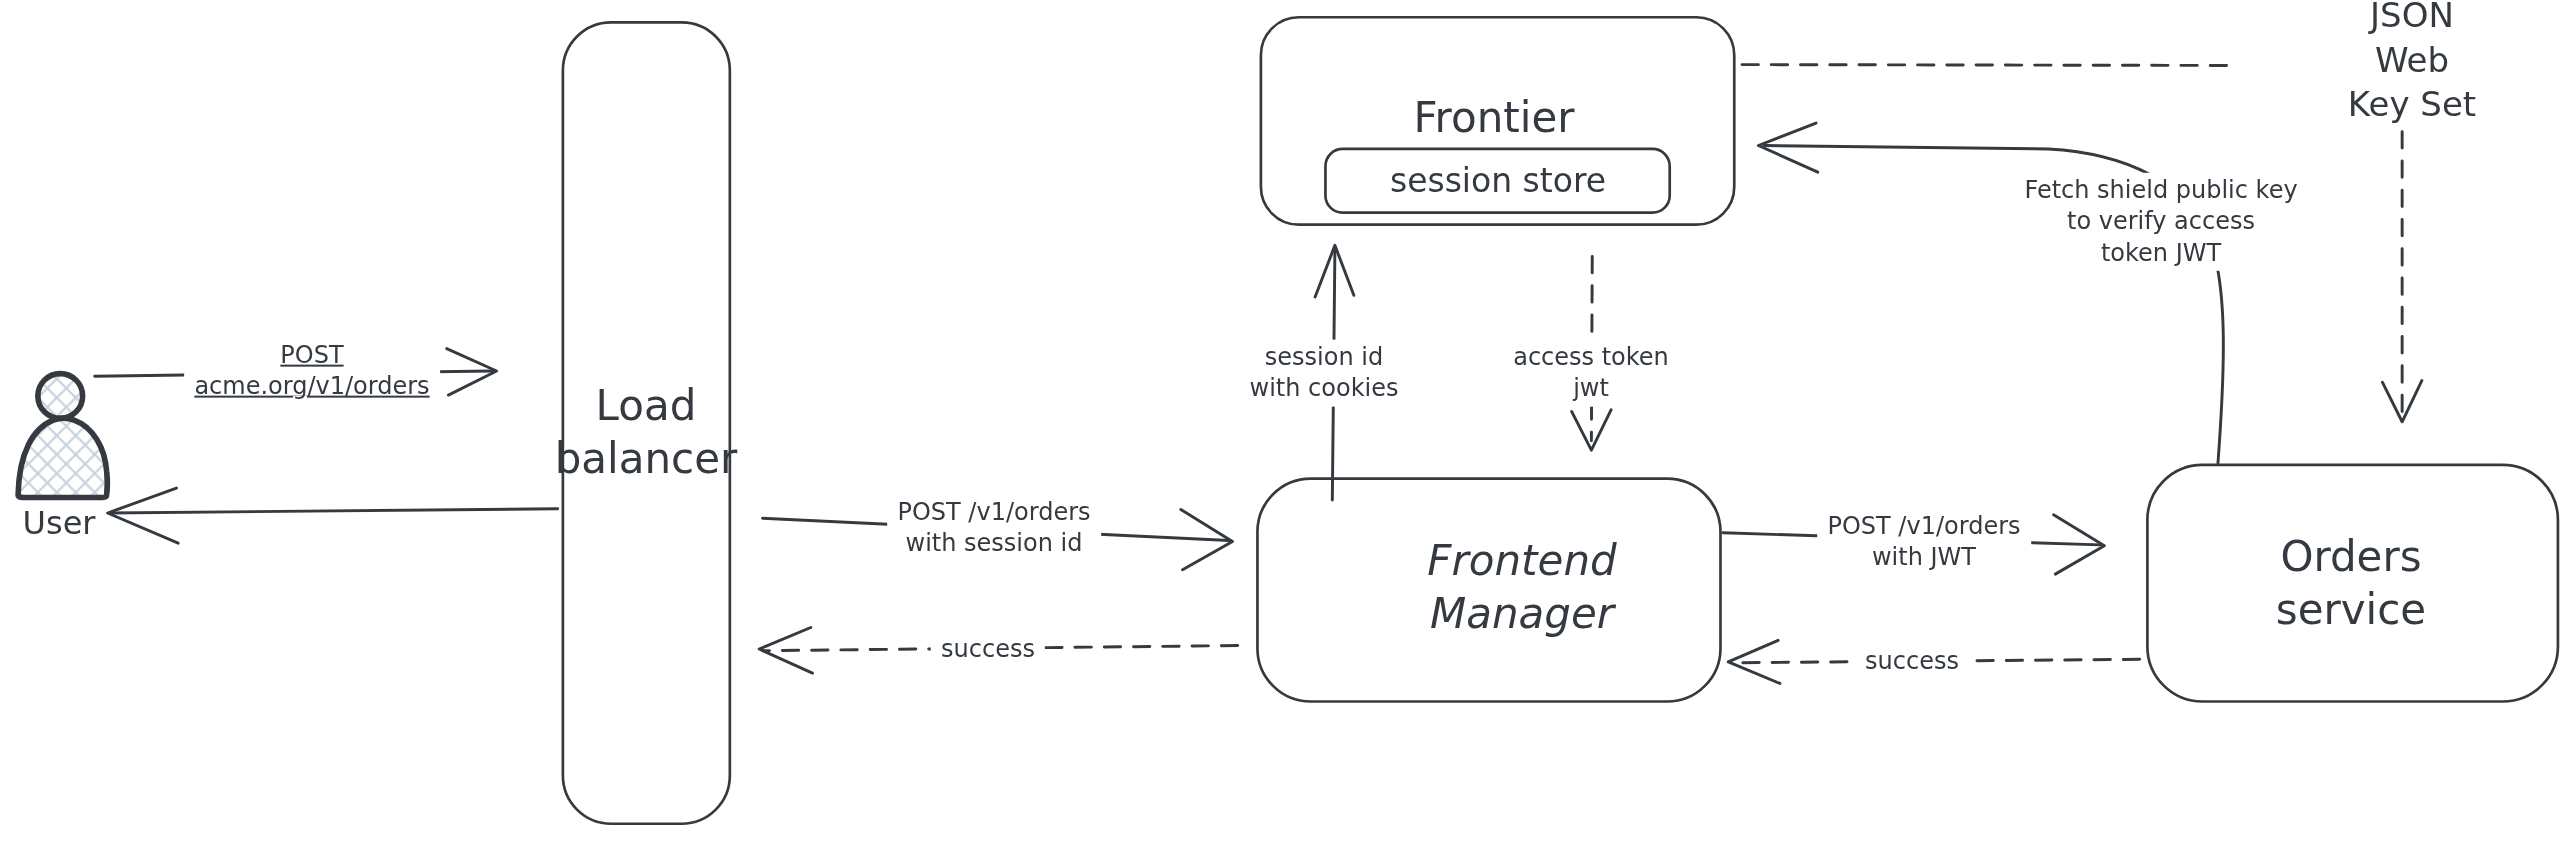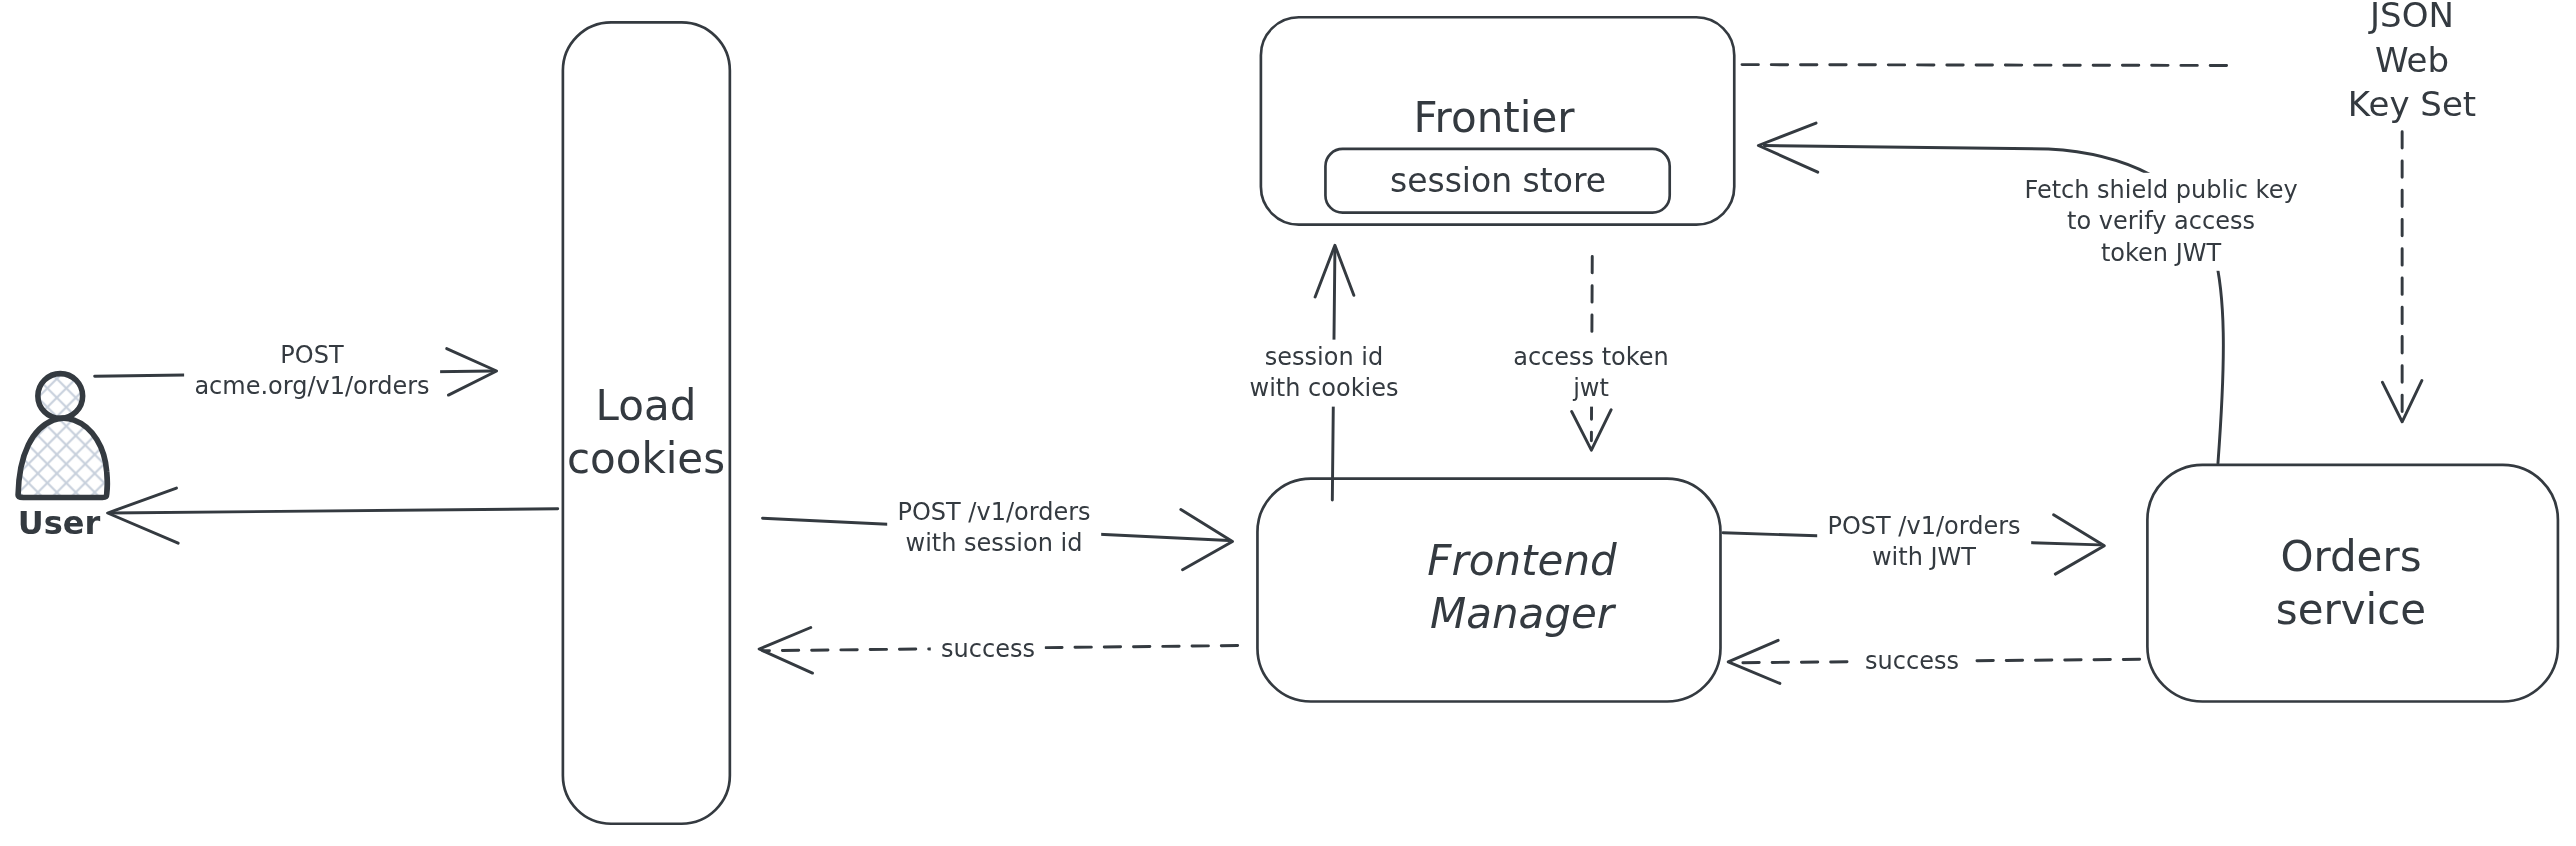--- a/index.html
+++ b/index.html
@@ -34,21 +34,21 @@
     background:#ffffff;
     padding:1.7px 10.3px;
     z-index:2;
   }
   .title{
     font-size:42px;
     line-height:1.25;
     background:transparent;
     padding:0;
   }
-  .user-name{font-size:32px;font-weight:700;background:transparent;}
+  .user-name{font-size:32px;font-weight:400;background:transparent;}
 </style>
 </head>
 <body>
 
 <div class="canvas">
 
   <svg width="2576" height="847" viewBox="0 0 2993 984">
     <defs>
       <pattern id="hatch" width="22" height="22" patternUnits="userSpaceOnUse">
         <path d="M0,22 L22,0" stroke="#c7d0dc" stroke-width="2.4"></path>
@@ -95,29 +95,29 @@
     <path class="st arrow" d="M 2110,143 L 2043,169 L 2112,200"></path>
 
     <path class="st arrow dashed" d="M 2024,75 L 2591,76"></path>
 
     <path class="st arrow dashed" d="M 2791,119 L 2791,478"></path>
     <path class="st arrow" d="M 2768,444 L 2791,490 L 2814,442"></path>
   </svg>
 
   <div class="label user-name" style="left:59px;top:523px;">User</div>
   <div class="label title" style="left:646px;top:432px;">Load
-cookies</div>
+balancer</div>
   <div class="label title" style="left:1494px;top:118px;">Frontier</div>
   <div class="label title" style="left:1498px;top:181px;font-size:33px;text-align:center;">session store</div>
   <div class="label title" style="left:1522px;top:587px;font-style:italic;">Frontend
 Manager</div>
   <div class="label title" style="left:2351px;top:583px;">Orders service</div>
   <div class="label" style="left:2412px;top:60px;font-size:34px;">JSON Web Key Set</div>
 
-  <div class="label" style="left:312px;top:371px;">POST
+  <div class="label" style="left:312px;top:371px;text-decoration:underline;">POST
 acme.org/v1/orders</div>
   <div class="label" style="left:994px;top:528px;">POST /v1/orders
 with session id</div>
   <div class="label" style="left:988px;top:650px;">success</div>
   <div class="label" style="left:1324px;top:373px;">session id
 with cookies</div>
   <div class="label" style="left:1591px;top:373px;">access token
 jwt</div>
   <div class="label" style="left:1924px;top:542px;">POST /v1/orders
 with JWT</div>

